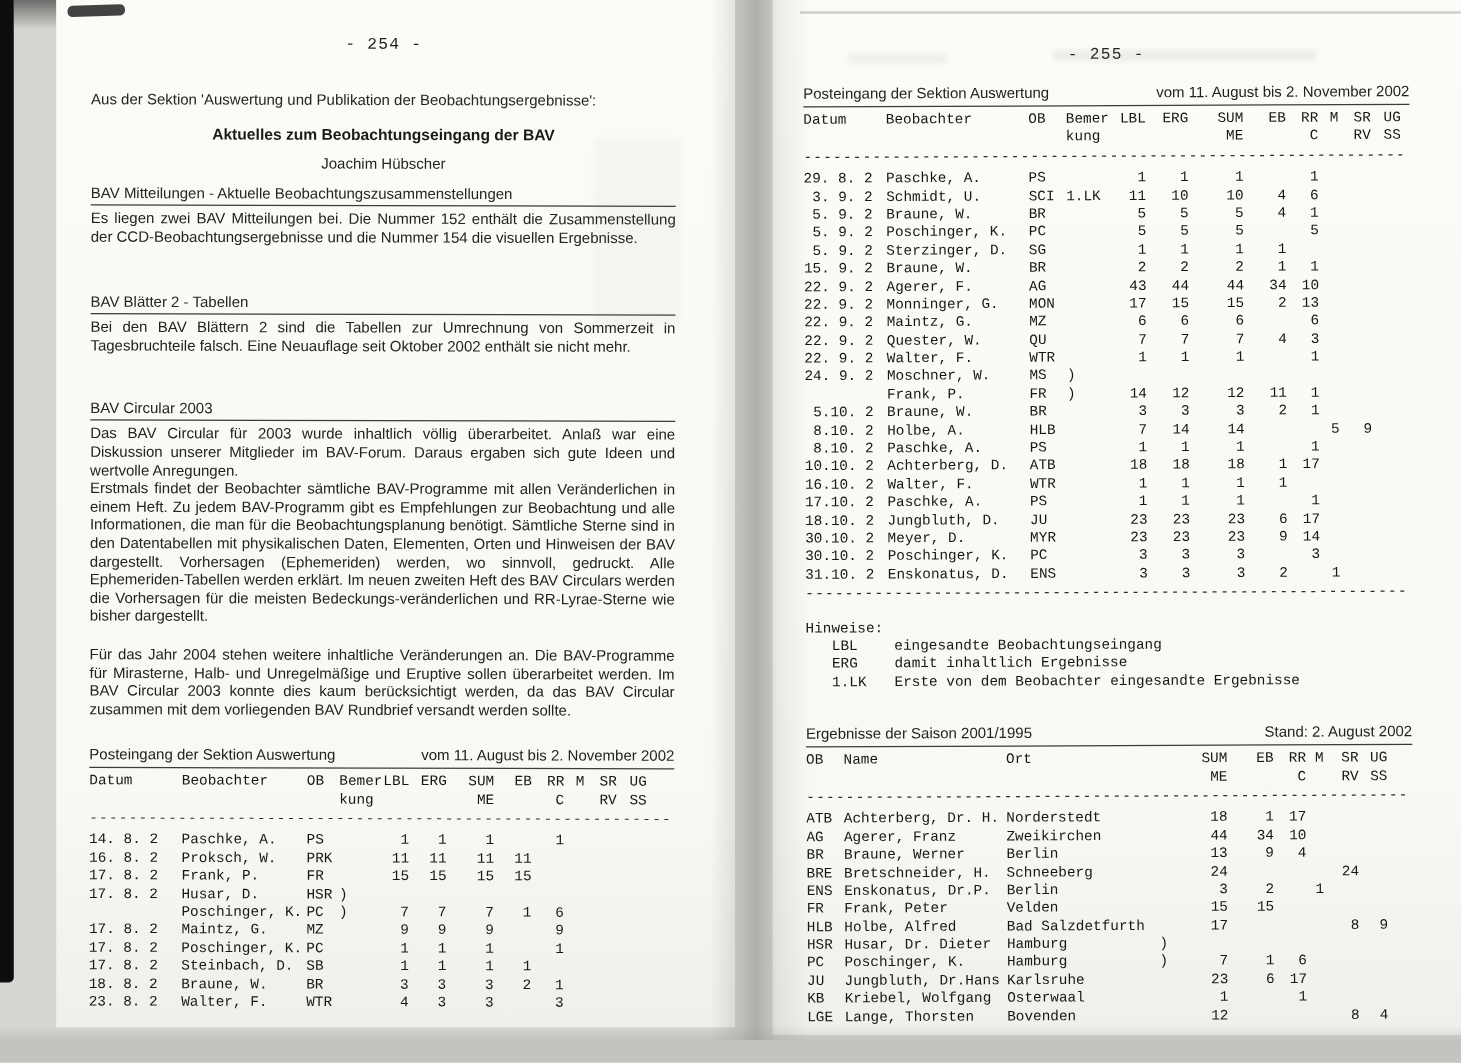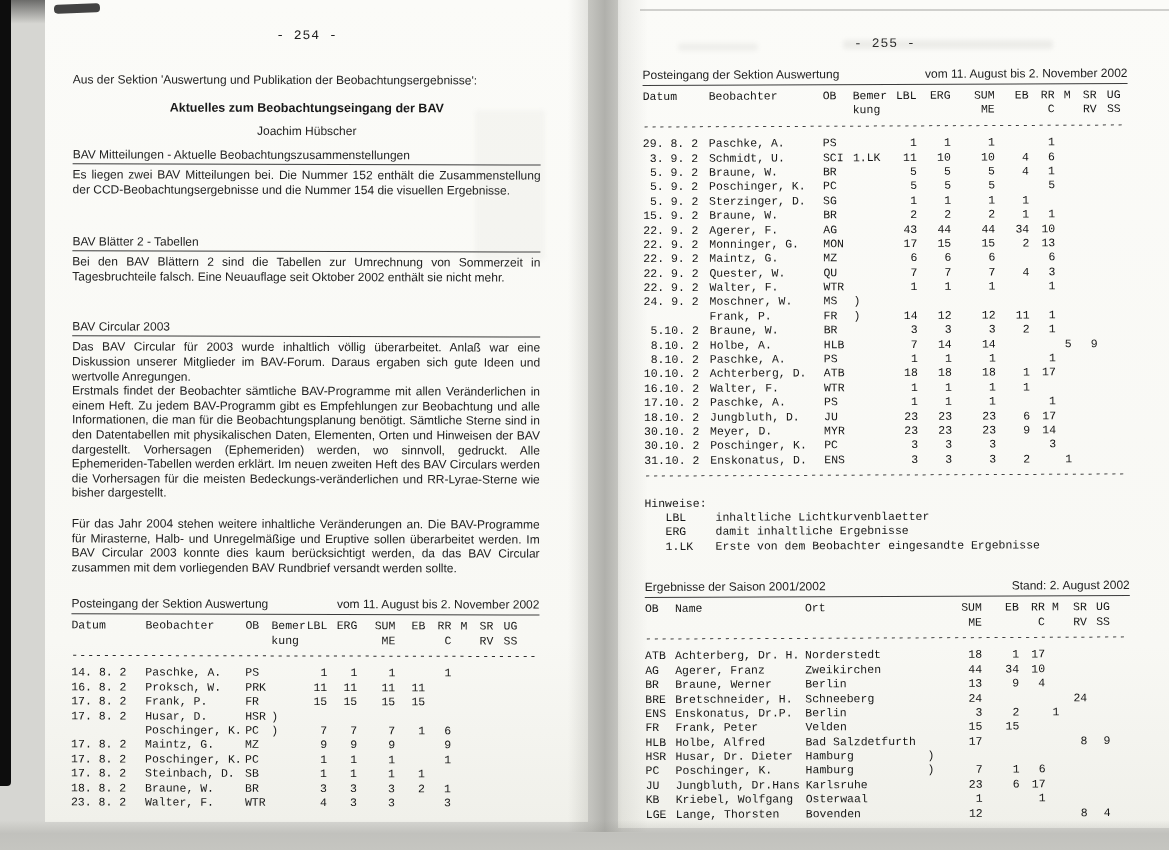--- a/index.html
+++ b/index.html
@@ -166,33 +166,33 @@
             <div class="trow"><span class="tcell" style="width: 66px; text-align: left;">30.10. 2</span><span class="tcell" style="width: 114px; text-align: left;">Meyer, D.</span><span class="tcell" style="width: 30px; text-align: left;">MYR</span><span class="tcell" style="width: 36px; text-align: left;"></span><span class="tcell" style="width: 28px; text-align: right;">23</span><span class="tcell" style="width: 34px; text-align: right;">23</span><span class="tcell" style="width: 44px; text-align: right;">23</span><span class="tcell" style="width: 34px; text-align: right;">9</span><span class="tcell" style="width: 26px; text-align: right;">14</span><span class="tcell" style="width: 16px; text-align: right;"></span><span class="tcell" style="width: 26px; text-align: right;"></span><span class="tcell" style="width: 24px; text-align: right;"></span></div>
             <div class="trow"><span class="tcell" style="width: 66px; text-align: left;">30.10. 2</span><span class="tcell" style="width: 114px; text-align: left;">Poschinger, K.</span><span class="tcell" style="width: 30px; text-align: left;">PC</span><span class="tcell" style="width: 36px; text-align: left;"></span><span class="tcell" style="width: 28px; text-align: right;">3</span><span class="tcell" style="width: 34px; text-align: right;">3</span><span class="tcell" style="width: 44px; text-align: right;">3</span><span class="tcell" style="width: 34px; text-align: right;"></span><span class="tcell" style="width: 26px; text-align: right;">3</span><span class="tcell" style="width: 16px; text-align: right;"></span><span class="tcell" style="width: 26px; text-align: right;"></span><span class="tcell" style="width: 24px; text-align: right;"></span></div>
             <div class="trow"><span class="tcell" style="width: 66px; text-align: left;">31.10. 2</span><span class="tcell" style="width: 114px; text-align: left;">Enskonatus, D.</span><span class="tcell" style="width: 30px; text-align: left;">ENS</span><span class="tcell" style="width: 36px; text-align: left;"></span><span class="tcell" style="width: 28px; text-align: right;">3</span><span class="tcell" style="width: 34px; text-align: right;">3</span><span class="tcell" style="width: 44px; text-align: right;">3</span><span class="tcell" style="width: 34px; text-align: right;">2</span><span class="tcell" style="width: 26px; text-align: right;"></span><span class="tcell" style="width: 16px; text-align: right;">1</span><span class="tcell" style="width: 26px; text-align: right;"></span><span class="tcell" style="width: 24px; text-align: right;"></span></div>
             <div class="dashrow">--------------------------------------------------------------------------------------------------------------</div>
           </div>
       </div>
 
       <div class="hinweise">
         <div class="hinw-label">Hinweise:</div>
         <div class="hinw-row">
-          <span class="hinw-code">LBL</span><span class="hinw-text">inhaltliche Lichtkurvenblaetter</span>
+          <span class="hinw-code">LBL</span><span class="hinw-text">eingesandte Beobachtungseingang</span>
         </div>
         <div class="hinw-row">
-          <span class="hinw-code">ERG</span><span class="hinw-text">damit inhaltliche Ergebnisse</span>
+          <span class="hinw-code">ERG</span><span class="hinw-text">damit inhaltlich Ergebnisse</span>
         </div>
         <div class="hinw-row">
           <span class="hinw-code">1.LK</span><span class="hinw-text">Erste von dem Beobachter eingesandte Ergebnisse</span>
         </div>
       </div>
 
       <div class="table-block tb-second">
         <div class="table-titlebar">
-          <span>Ergebnisse der Saison 2001/2002</span>
+          <span>Ergebnisse der Saison 2001/1995</span>
           <span>Stand: 2. August 2002</span>
         </div>
         <div class="mono-table">
             <div class="trow"><span class="tcell" style="width: 30px; text-align: left;">OB</span><span class="tcell" style="width: 130px; text-align: left;">Name</span><span class="tcell" style="width: 122px; text-align: left;">Ort</span><span class="tcell" style="width: 12px; text-align: left;"></span><span class="tcell" style="width: 43px; text-align: right;">SUM</span><span class="tcell" style="width: 37px; text-align: right;">EB</span><span class="tcell" style="width: 26px; text-align: right;">RR</span><span class="tcell" style="width: 14px; text-align: right;">M</span><span class="tcell" style="width: 28px; text-align: right;">SR</span><span class="tcell" style="width: 23px; text-align: right;">UG</span></div>
             <div class="trow"><span class="tcell" style="width: 30px; text-align: left;"></span><span class="tcell" style="width: 130px; text-align: left;"></span><span class="tcell" style="width: 122px; text-align: left;"></span><span class="tcell" style="width: 12px; text-align: left;"></span><span class="tcell" style="width: 43px; text-align: right;">ME</span><span class="tcell" style="width: 37px; text-align: right;"></span><span class="tcell" style="width: 26px; text-align: right;">C</span><span class="tcell" style="width: 14px; text-align: right;"></span><span class="tcell" style="width: 28px; text-align: right;">RV</span><span class="tcell" style="width: 23px; text-align: right;">SS</span></div>
             <div class="dashrow">--------------------------------------------------------------------------------------------------------------</div>
             <div class="trow"><span class="tcell" style="width: 30px; text-align: left;">ATB</span><span class="tcell" style="width: 130px; text-align: left;">Achterberg, Dr. H.</span><span class="tcell" style="width: 122px; text-align: left;">Norderstedt</span><span class="tcell" style="width: 12px; text-align: left;"></span><span class="tcell" style="width: 43px; text-align: right;">18</span><span class="tcell" style="width: 37px; text-align: right;">1</span><span class="tcell" style="width: 26px; text-align: right;">17</span><span class="tcell" style="width: 14px; text-align: right;"></span><span class="tcell" style="width: 28px; text-align: right;"></span><span class="tcell" style="width: 23px; text-align: right;"></span></div>
             <div class="trow"><span class="tcell" style="width: 30px; text-align: left;">AG</span><span class="tcell" style="width: 130px; text-align: left;">Agerer, Franz</span><span class="tcell" style="width: 122px; text-align: left;">Zweikirchen</span><span class="tcell" style="width: 12px; text-align: left;"></span><span class="tcell" style="width: 43px; text-align: right;">44</span><span class="tcell" style="width: 37px; text-align: right;">34</span><span class="tcell" style="width: 26px; text-align: right;">10</span><span class="tcell" style="width: 14px; text-align: right;"></span><span class="tcell" style="width: 28px; text-align: right;"></span><span class="tcell" style="width: 23px; text-align: right;"></span></div>
             <div class="trow"><span class="tcell" style="width: 30px; text-align: left;">BR</span><span class="tcell" style="width: 130px; text-align: left;">Braune, Werner</span><span class="tcell" style="width: 122px; text-align: left;">Berlin</span><span class="tcell" style="width: 12px; text-align: left;"></span><span class="tcell" style="width: 43px; text-align: right;">13</span><span class="tcell" style="width: 37px; text-align: right;">9</span><span class="tcell" style="width: 26px; text-align: right;">4</span><span class="tcell" style="width: 14px; text-align: right;"></span><span class="tcell" style="width: 28px; text-align: right;"></span><span class="tcell" style="width: 23px; text-align: right;"></span></div>
             <div class="trow"><span class="tcell" style="width: 30px; text-align: left;">BRE</span><span class="tcell" style="width: 130px; text-align: left;">Bretschneider, H.</span><span class="tcell" style="width: 122px; text-align: left;">Schneeberg</span><span class="tcell" style="width: 12px; text-align: left;"></span><span class="tcell" style="width: 43px; text-align: right;">24</span><span class="tcell" style="width: 37px; text-align: right;"></span><span class="tcell" style="width: 26px; text-align: right;"></span><span class="tcell" style="width: 14px; text-align: right;"></span><span class="tcell" style="width: 28px; text-align: right;">24</span><span class="tcell" style="width: 23px; text-align: right;"></span></div>

